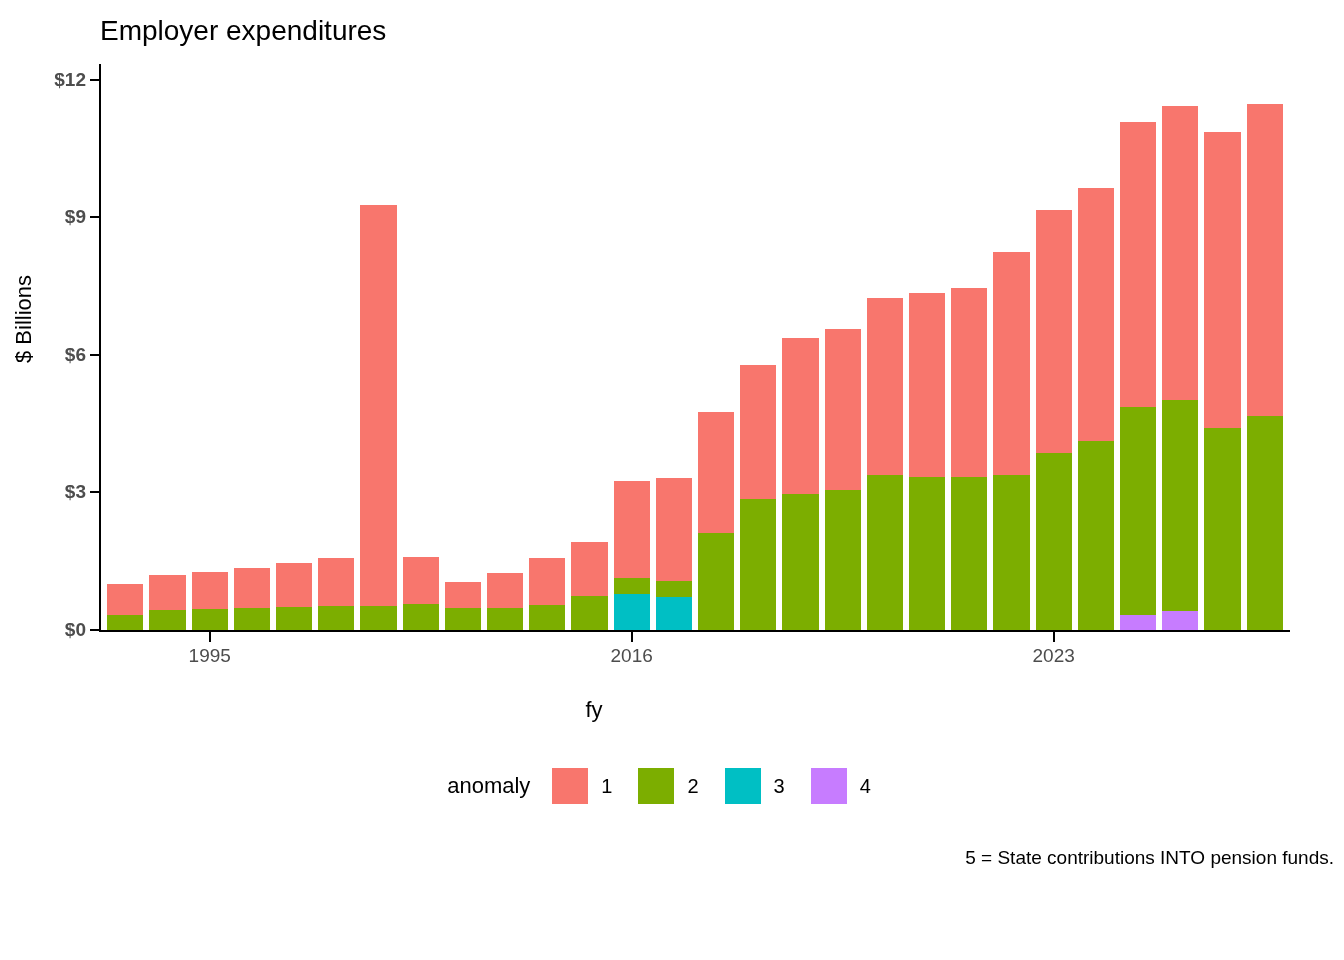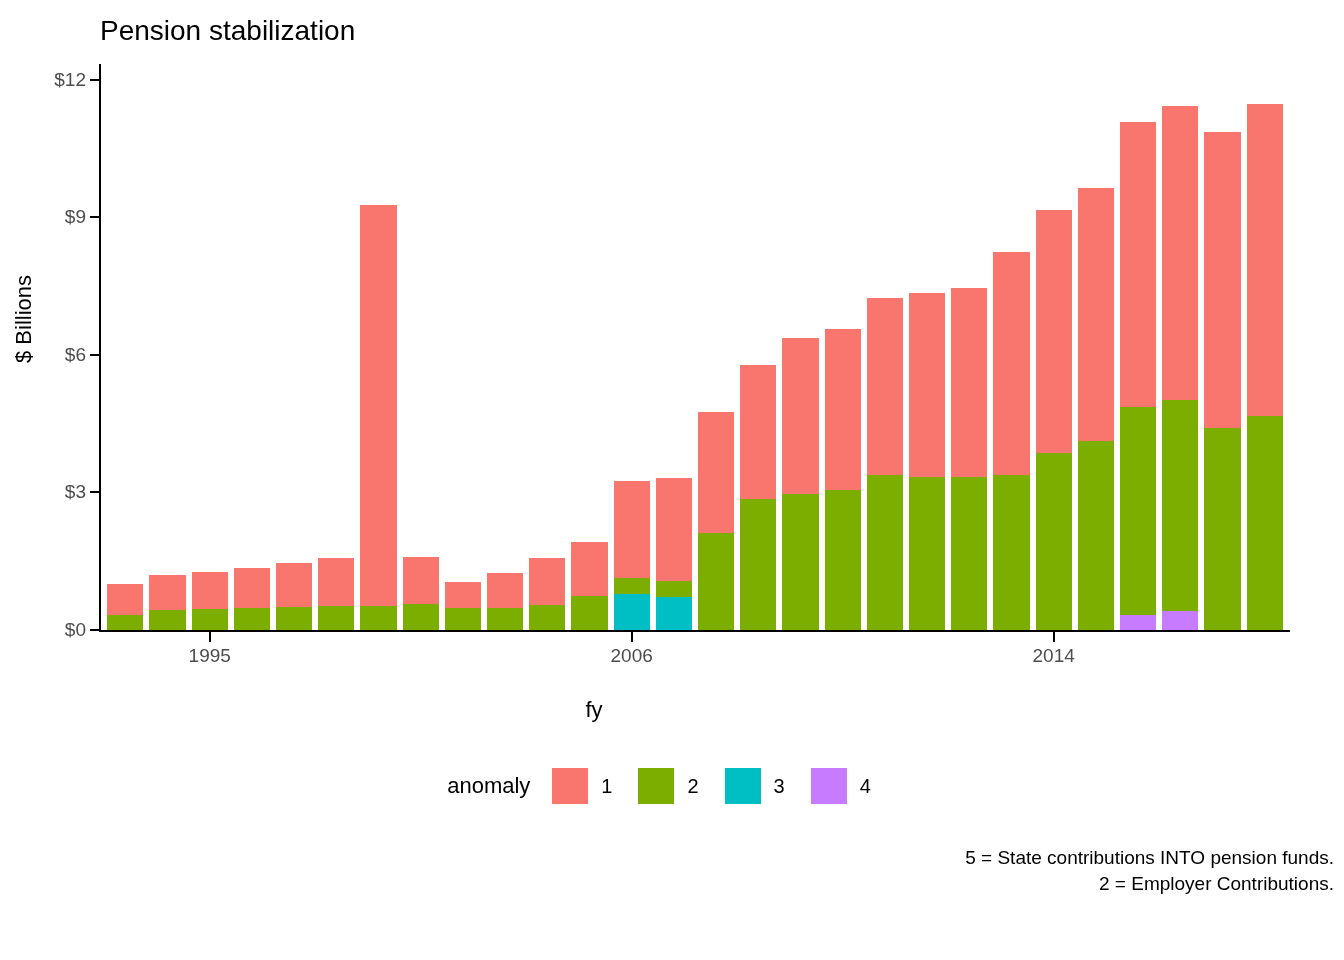--- a/index.html
+++ b/index.html
@@ -83,20 +83,21 @@
   }
 
   .y-tick-label {
     position: absolute;
     right: 1258px;
     text-align: left;
     font-size: 19px;
     color: #4d4d4d;
     white-space: nowrap;
     transform: translateY(-50%);
+    font-weight: bold;
   }
   .y-tick-mark {
     position: absolute;
     left: 90px;
     width: 10px;
     height: 2px;
     background: #000000;
     transform: translateY(-50%);
   }
   .x-tick-label {
@@ -165,21 +166,21 @@
     line-height: 26px;
     color: #000000;
   }
   .caption-line { display: block; white-space: nowrap; }
 </style>
 </head>
 <body>
 
 <div id="stage">
 
-  <div id="chart-title">Pension stabilization</div>
+  <div id="chart-title">Employer expenditures</div>
 
   <div id="y-axis-title">$ Billions</div>
   <div id="x-axis-title">fy</div>
 
   <div id="axis-line-y"></div>
   <div id="axis-line-x"></div>
 
   <div id="y-ticks">
       <div class="y-tick-label" style="top: 630px;">$0</div>
       <div class="y-tick-mark" style="top: 630px;"></div>
@@ -188,23 +189,23 @@
       <div class="y-tick-label" style="top: 354.878px;">$6</div>
       <div class="y-tick-mark" style="top: 354.878px;"></div>
       <div class="y-tick-label" style="top: 217.317px;">$9</div>
       <div class="y-tick-mark" style="top: 217.317px;"></div>
       <div class="y-tick-label" style="top: 79.7561px;">$12</div>
       <div class="y-tick-mark" style="top: 79.7561px;"></div>
     </div>
   <div id="x-ticks">
       <div class="x-tick-label" style="left: 209.716px;">1995</div>
       <div class="x-tick-mark" style="left: 209.716px;"></div>
-      <div class="x-tick-label" style="left: 631.702px;">2006</div>
+      <div class="x-tick-label" style="left: 631.702px;">2016</div>
       <div class="x-tick-mark" style="left: 631.702px;"></div>
-      <div class="x-tick-label" style="left: 1053.69px;">2014</div>
+      <div class="x-tick-label" style="left: 1053.69px;">2023</div>
       <div class="x-tick-mark" style="left: 1053.69px;"></div>
     </div>
 
   <div id="panel">
       <div class="bar-group" title="1998" style="left: 7.17376px; width: 36.2908px; height: 564px; bottom: 0px;">
         <div class="bar-seg" style="background: rgb(124, 174, 0); height: 14.6732px; bottom: 0px;"></div>
         <div class="bar-seg" style="background: rgb(248, 118, 109); height: 31.1805px; bottom: 14.6732px;"></div>
       </div>
       <div class="bar-group" title="1999" style="left: 49.3723px; width: 36.2908px; height: 564px; bottom: 0px;">
         <div class="bar-seg" style="background: rgb(124, 174, 0); height: 19.7171px; bottom: 0px;"></div>
@@ -337,16 +338,15 @@
         </div>
         <div class="legend-item">
           <span class="legend-swatch" style="background: rgb(199, 124, 255);"></span>
           <span class="legend-label">4</span>
         </div>
       </div>
   </div>
 
   <div id="caption">
       <span class="caption-line">5 = State contributions INTO pension funds.</span>
-      <span class="caption-line">2 = Employer Contributions.</span>
     </div>
 
 </div>
 
 </body></html>

